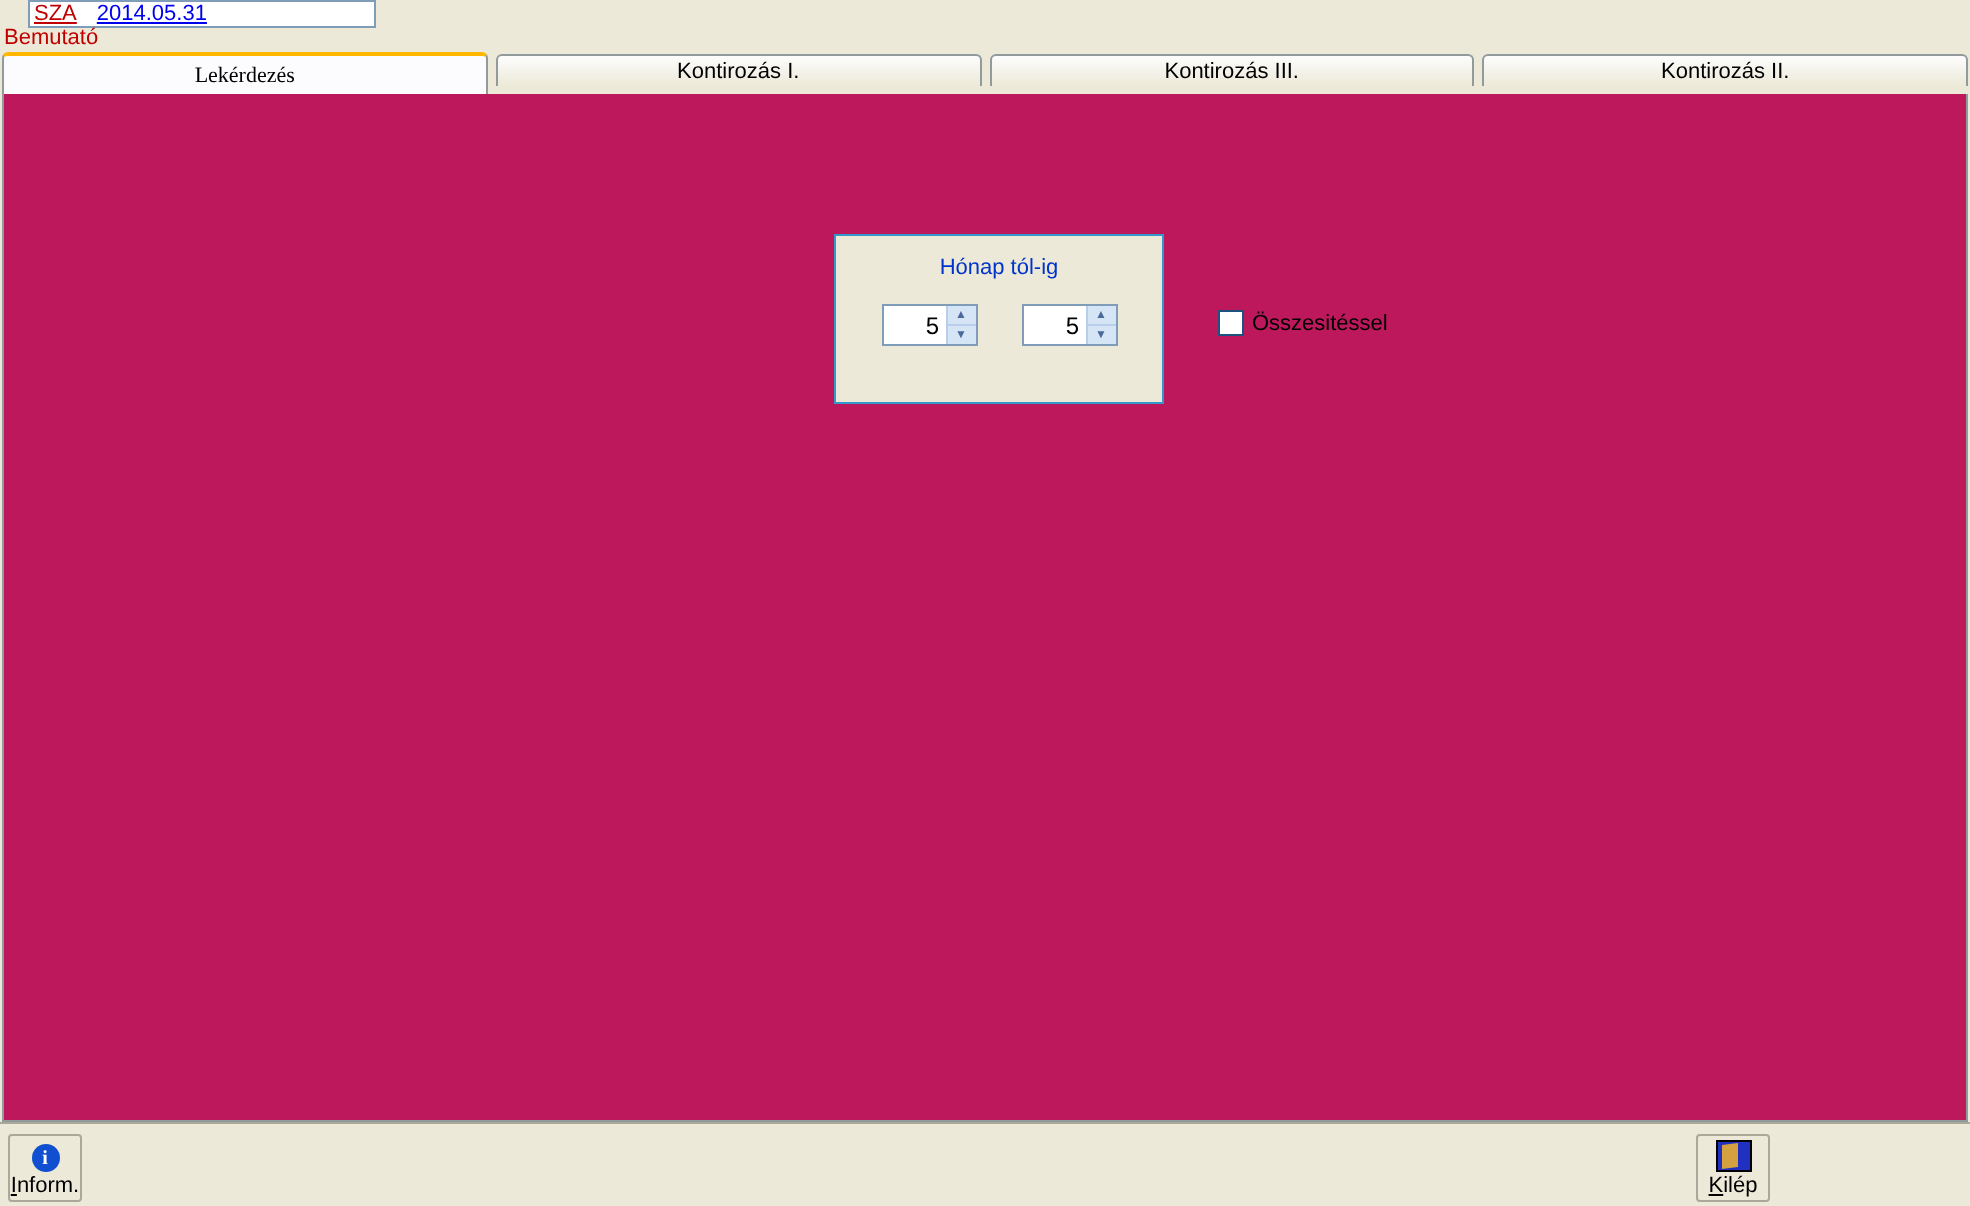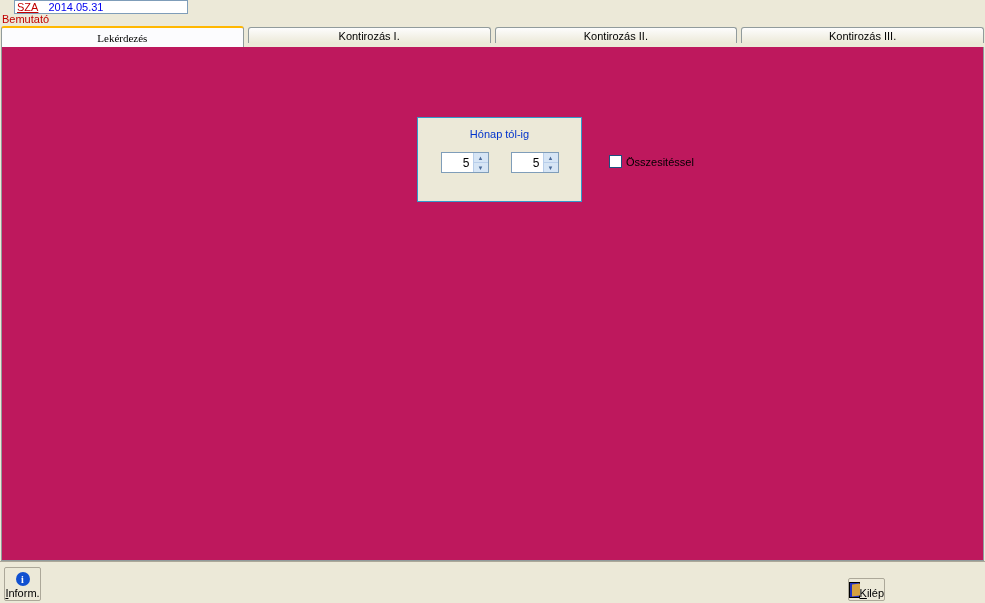--- a/index.html
+++ b/index.html
@@ -18,21 +18,21 @@
     .header-box {
       background: #fff;
       border: 1px solid #7f9db9;
       width: 174px; height: 14px;
       display: flex; align-items: center;
       padding: 0 2px;
       font-size: 11px;
       margin-left: 14px;
     }
     .hdr-sza { color: #c00000; text-decoration: underline; margin-right: 10px; }
-    .hdr-date { color: #0000ee; }
+    .hdr-date { color: #0000ee; text-decoration: underline; }
     .hdr-sub { color: #c00000; font-size: 11px; padding-left: 2px; line-height: 10px; }
     .tabs {
       position: absolute; top: 27px; left: 1px; right: 1px;
       display: flex; gap: 4px;
     }
     .tab {
       flex: 1;
       height: 16px;
       background: linear-gradient(#fdfdfd, #ece9d8);
       border: 1px solid #919b9c;
@@ -119,25 +119,25 @@
     }
     .btn-inform .info-icon {
       width: 14px; height: 14px; border-radius: 50%;
       background: #1050d0; color: #fff;
       display: flex; align-items: center; justify-content: center;
       font-weight: bold; font-size: 10px; font-family: Georgia, serif;
       margin-bottom: 1px;
     }
     .btn-kilep {
       position: absolute; right: 100px; bottom: 2px;
-      width: 37px; height: 23px;
+      width: 37px; height: 34px;
       background: #ece9d8;
       border: 1px solid #aca899;
       border-radius: 2px;
-      display: flex; align-items: flex-end; justify-content: flex-end;
+      display: flex; flex-direction: column; align-items: center; justify-content: flex-end;
       font-size: 11px; cursor: pointer;
       padding-bottom: 1px;
     }
     .door-icon {
       width: 18px; height: 16px;
       background: #2030c0;
       position: relative;
       margin-bottom: 1px;
       border: 1px solid #000;
     }
@@ -161,24 +161,24 @@
 </div>
 
 <div class="tabs">
   <div class="tab active">
     <span>Lekérdezés</span>
   </div>
   <div class="tab">
     <span>Kontirozás I.</span>
   </div>
   <div class="tab">
+    <span>Kontirozás III.</span>
+  </div>
+  <div class="tab">
     <span>Kontirozás II.</span>
-  </div>
-  <div class="tab">
-    <span>Kontirozás III.</span>
   </div>
 </div>
 
 <div class="content">
   <div class="group-box">
     <div class="group-title">Hónap tól-ig</div>
     <div class="spinners">
       <div class="spin">
         <div class="val">5</div>
         <div class="btns">

